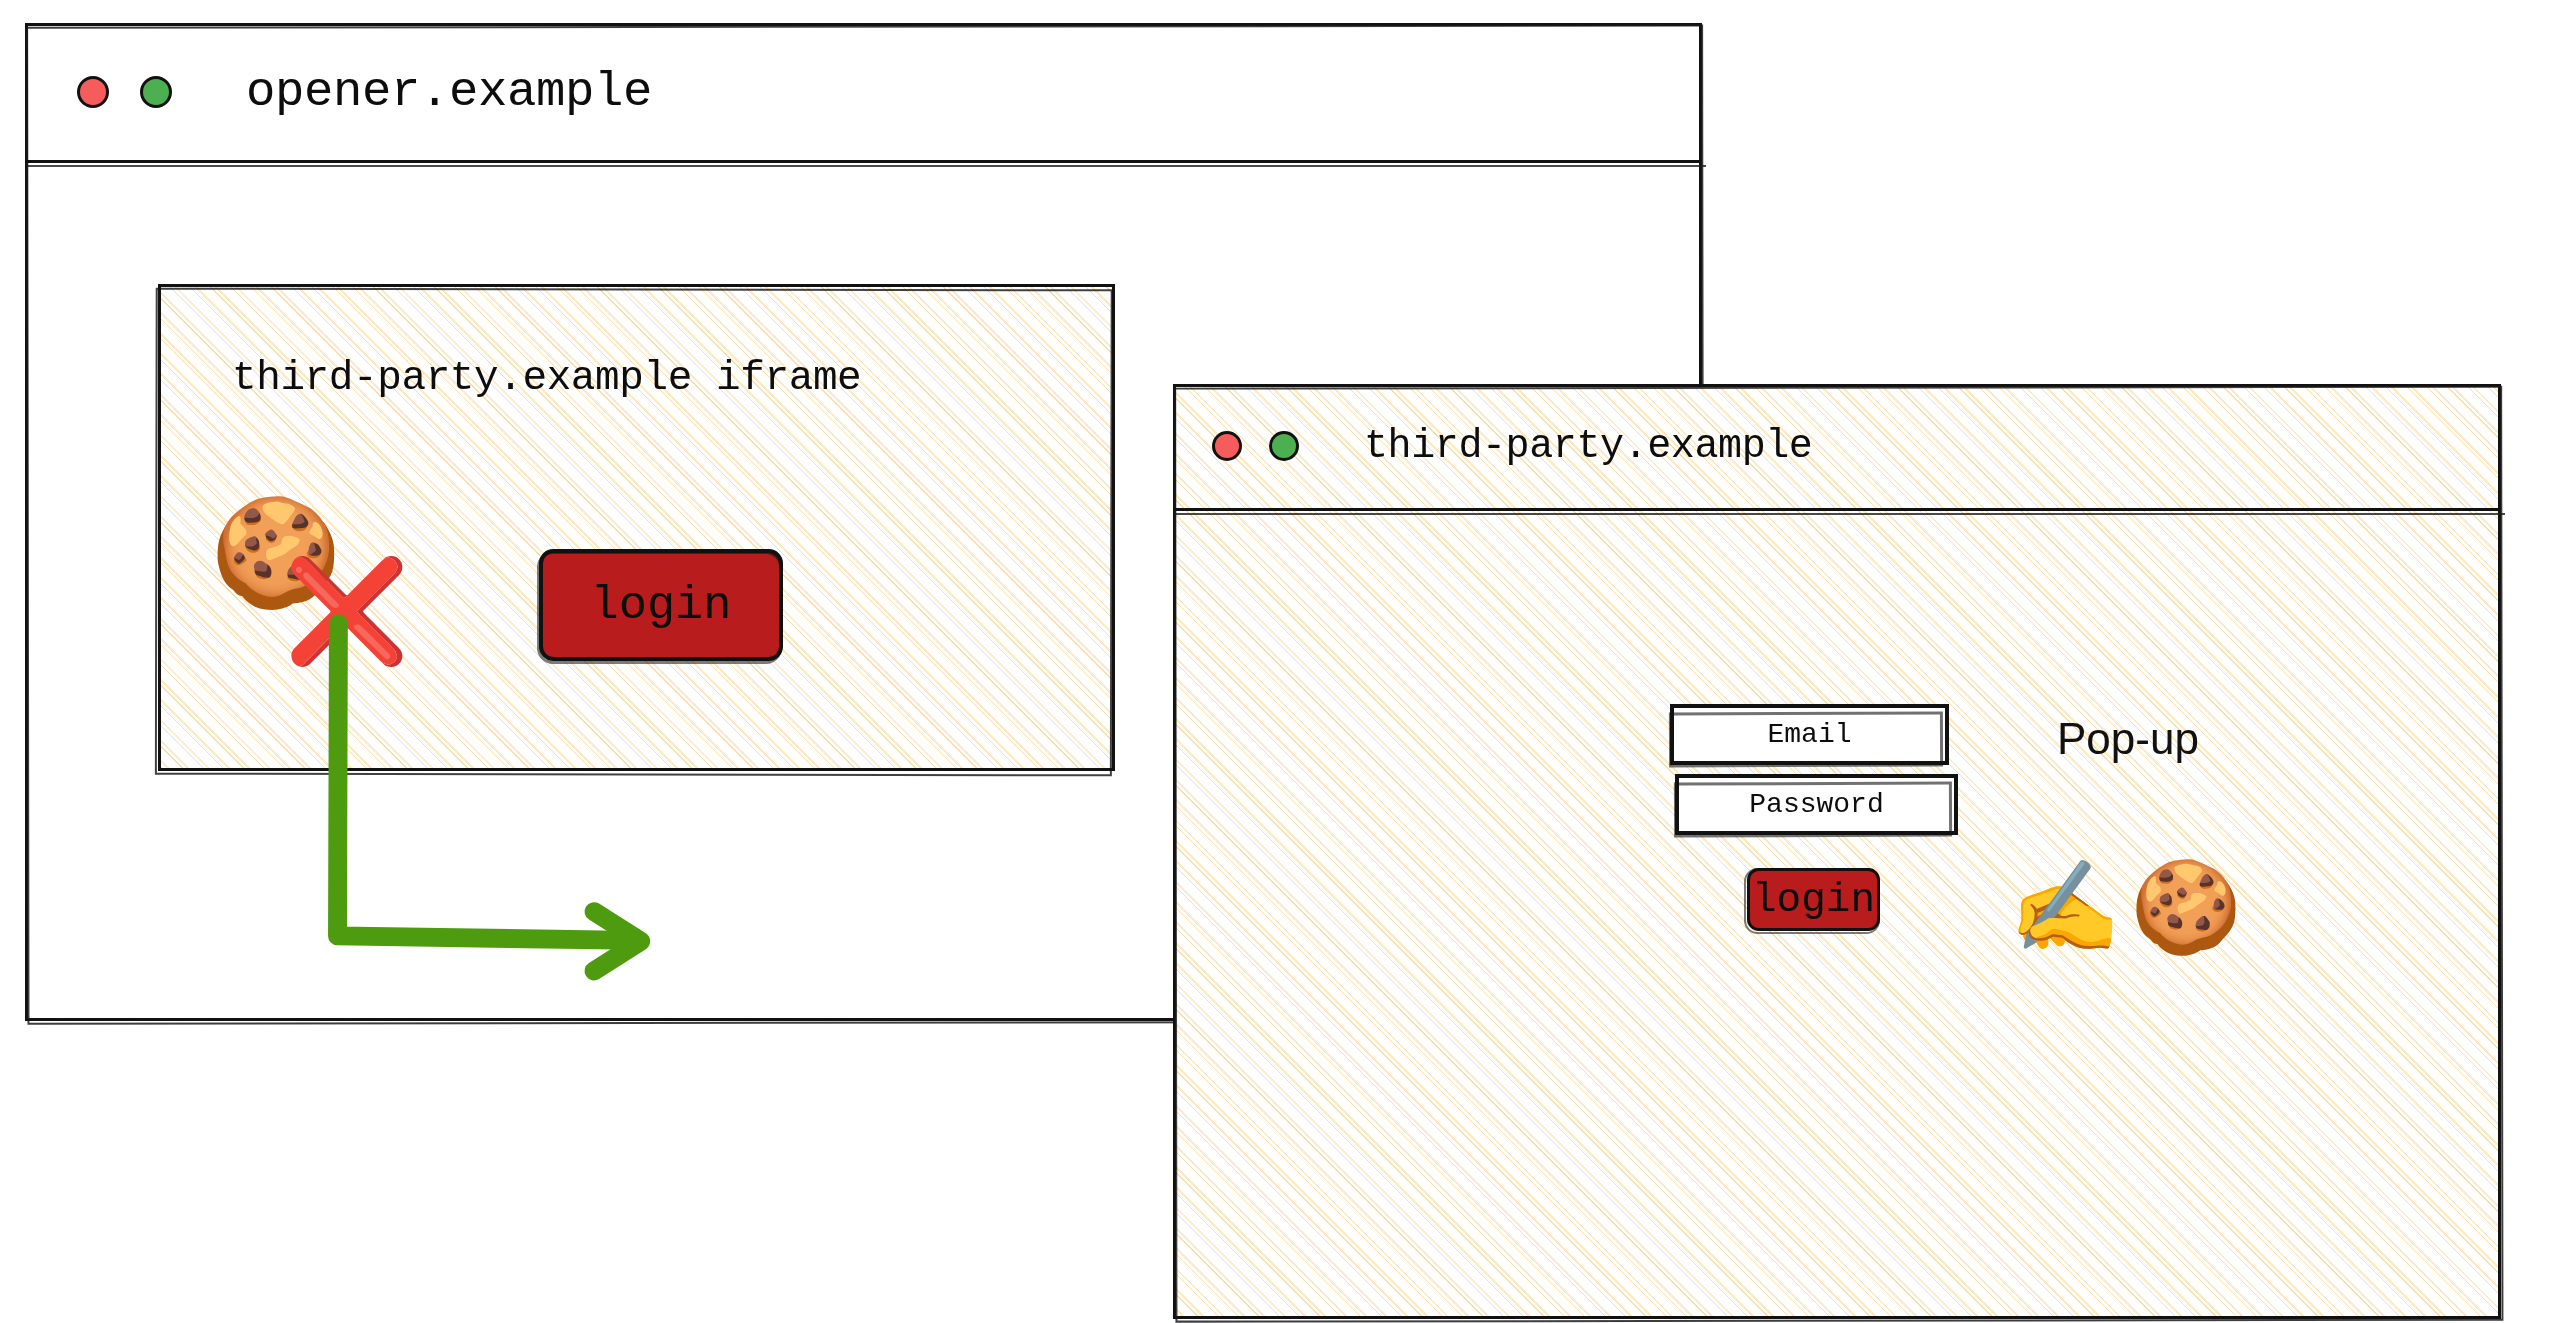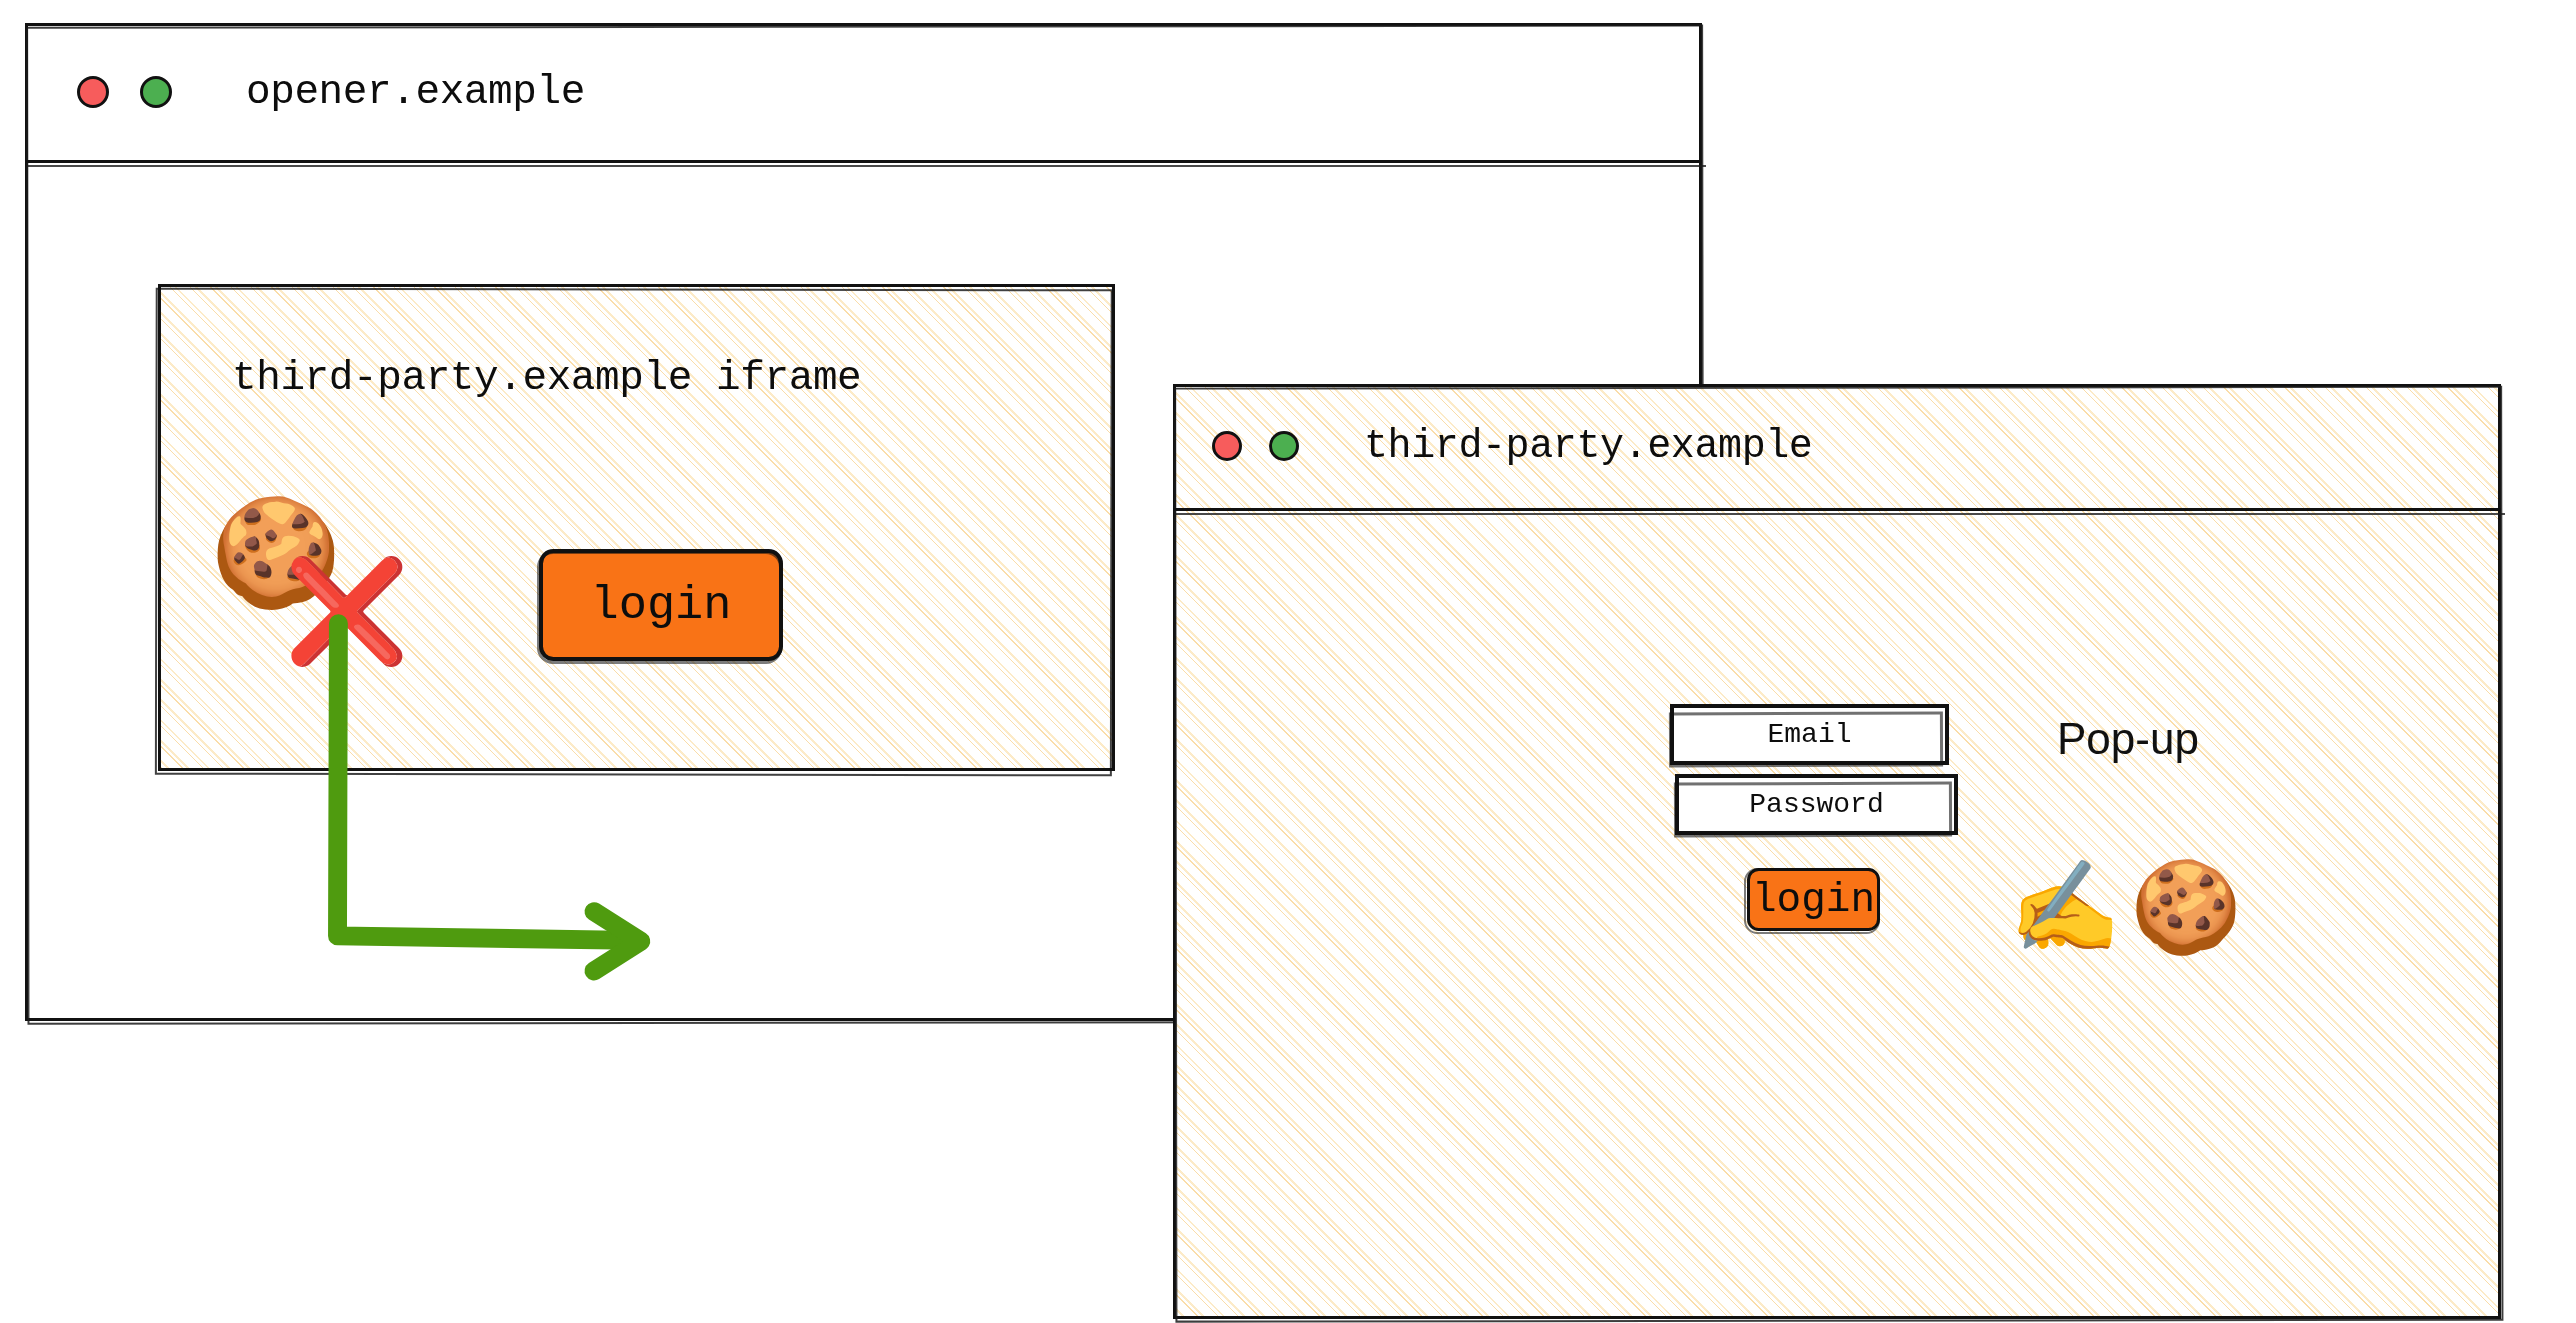--- a/index.html
+++ b/index.html
@@ -100,21 +100,21 @@
   #opener-window {
     left: 25px;
     top: 23.4px;
     width: 1677px;
     height: 998px;
     background: #ffffff;
   }
   #opener-window .titlebar { height: 137px; padding-left: 52px; }
   #opener-window .dot { width: 32px; height: 32px; }
   #opener-window .dot + .dot { margin-left: 31px; }
-  #opener-window .win-title { margin-left: 74px; font-size: 41px; letter-spacing: -0.4px; }
+  #opener-window .win-title { margin-left: 74px; font-size: 49px; letter-spacing: -0.4px; }
 
   
   #iframe-box {
     position: absolute;
     left: 133px;
     top: 261px;
     width: 957px;
     height: 487px;
   }
   #iframe-box .box-frame {
@@ -154,21 +154,21 @@
     position: absolute;
     left: 259px;
     top: 546px;
     font-size: 101px;
     line-height: 1;
   }
 
   
   .sketch-btn {
     position: absolute;
-    background: #f97316;
+    background: #b91c1c;
     border: 4.5px solid #111111;
     border-radius: 14.4px;
     display: flex;
     align-items: center;
     justify-content: center;
     color: #0d0d0d;
     box-sizing: border-box;
     font-weight: 500;
   }
   .sketch-btn::after {

